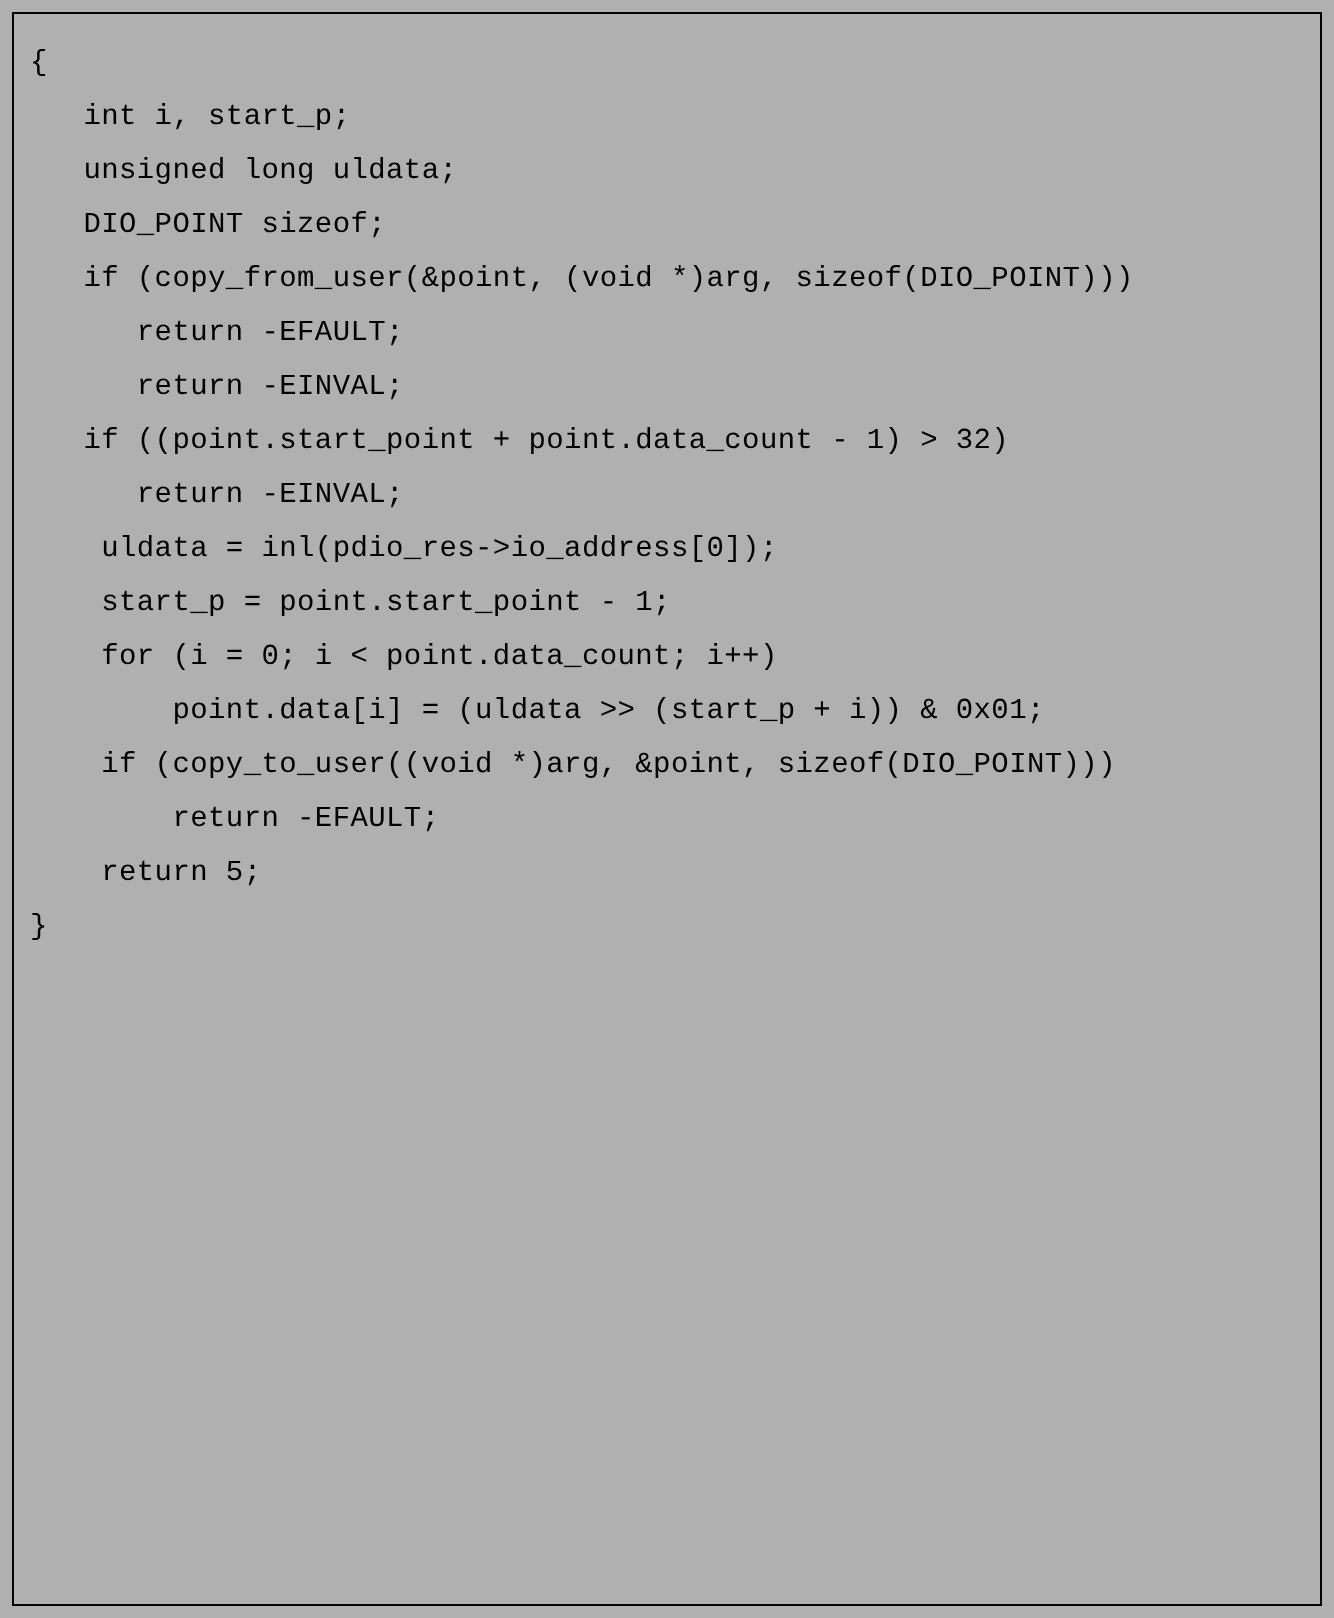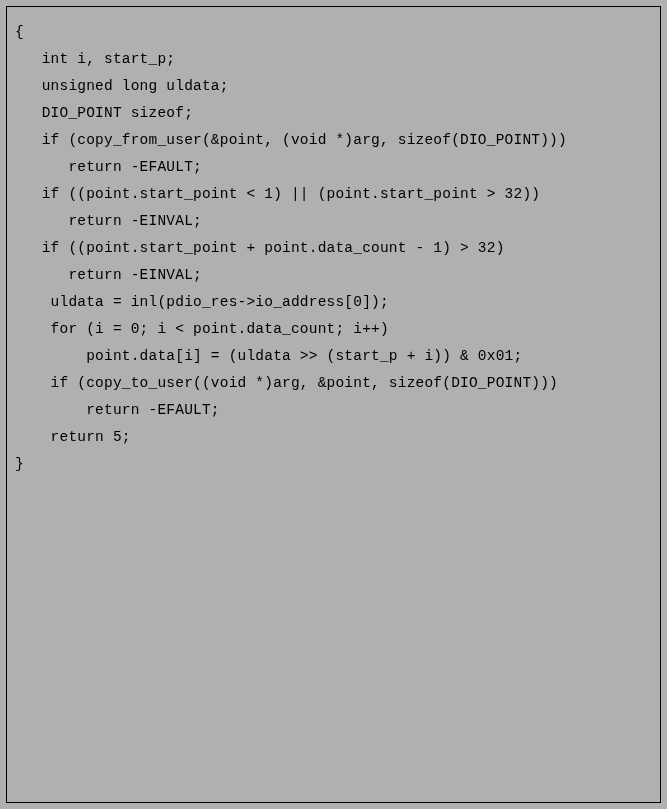--- a/index.html
+++ b/index.html
@@ -38,27 +38,27 @@
 
 <div class="code-box">
   <div class="code-line">{</div>
   <div class="code-line">   int i, start_p;</div>
   <div class="code-line">   unsigned long uldata;</div>
   <div class="code-line">   DIO_POINT sizeof;</div>
   <div class="code-line"></div>
   <div class="code-line">   if (copy_from_user(&amp;point, (void *)arg, sizeof(DIO_POINT)))</div>
   <div class="code-line">      return -EFAULT;</div>
   <div class="code-line"></div>
-  <div class="code-line">   if ((point.start_point &lt; 1) || (point.start_point &gt; 32))</div>
   <div class="code-line">      return -EINVAL;</div>
   <div class="code-line">   if ((point.start_point + point.data_count - 1) &gt; 32)</div>
   <div class="code-line">      return -EINVAL;</div>
   <div class="code-line"></div>
   <div class="code-line">    uldata = inl(pdio_res-&gt;io_address[0]);</div>
   <div class="code-line"></div>
+  <div class="code-line">    start_p = point.start_point - 1;</div>
   <div class="code-line"></div>
   <div class="code-line">    for (i = 0; i &lt; point.data_count; i++)</div>
   <div class="code-line">        point.data[i] = (uldata &gt;&gt; (start_p + i)) &amp; 0x01;</div>
   <div class="code-line"></div>
   <div class="code-line">    if (copy_to_user((void *)arg, &amp;point, sizeof(DIO_POINT)))</div>
   <div class="code-line">        return -EFAULT;</div>
   <div class="code-line"></div>
   <div class="code-line">    return 5;</div>
   <div class="code-line">}</div>
 </div>

